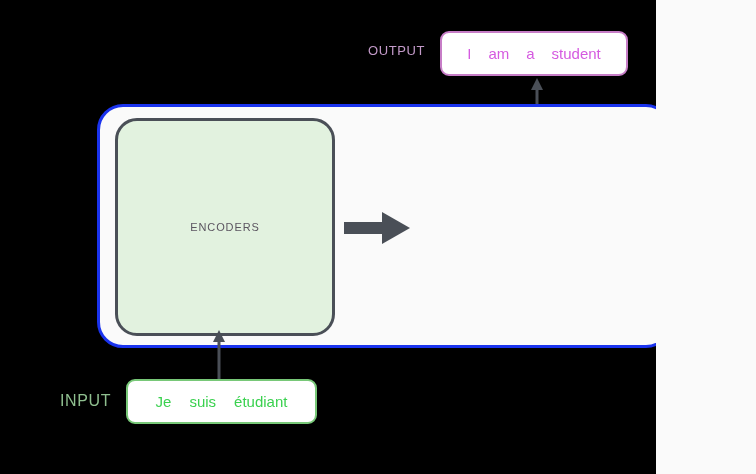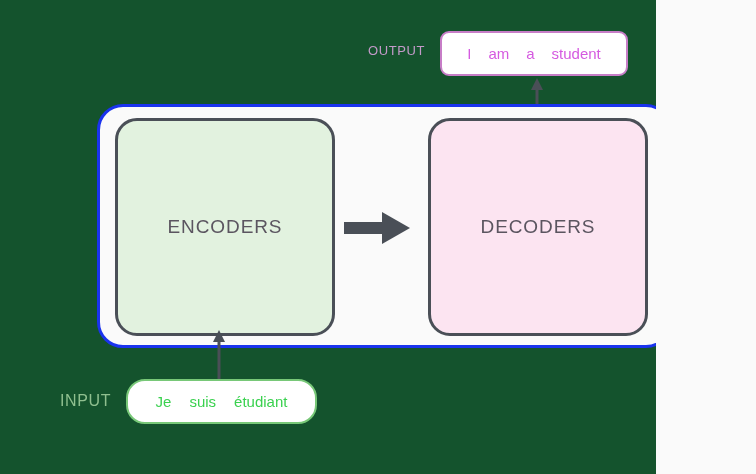--- a/index.html
+++ b/index.html
@@ -7,21 +7,21 @@
     padding: 0;
     background: #fafafa;
   }
   body {
     font-family: "Liberation Sans", sans-serif;
   }
   #canvas {
     position: relative;
     width: 656px;
     height: 474px;
-    background: #14532d;
+    background: #000000;
     overflow: hidden;
   }
 
   
   #output-label {
     position: absolute;
     left: 368px;
     top: 43px;
     width: 66px;
     text-align: left;
@@ -68,21 +68,21 @@
     white-space: nowrap;
   }
   #input-box {
     position: absolute;
     left: 126px;
     top: 379px;
     width: 191px;
     height: 45px;
     box-sizing: border-box;
     border: 2px solid #78c878;
-    border-radius: 19px;
+    border-radius: 9px;
     background: #ffffff;
     display: flex;
     align-items: center;
     justify-content: center;
   }
   #input-tokens {
     display: flex;
     align-items: baseline;
     gap: 18px;
     font-size: 15px;
@@ -121,21 +121,21 @@
     background: #e2f2df;
   }
   #decoders-box {
     left: 428px;
     top: 118px;
     width: 220px;
     height: 218px;
     background: #fce4f1;
   }
   .stack-label {
-    font-size: 19px;
+    font-size: 11px;
     letter-spacing: 0.9px;
     color: #5b5560;
     font-weight: 400;
   }
 
   
   .arrow-svg {
     position: absolute;
     overflow: visible;
   }
@@ -163,23 +163,20 @@
     <line x1="8" y1="28" x2="8" y2="9" stroke="#4a4f57" stroke-width="3"></line>
     <polygon points="8,0 14,12 2,12" fill="#4a4f57"></polygon>
   </svg>
 
   <div id="model-wrapper"></div>
 
   <div id="encoders-box" class="stack-box">
     <span class="stack-label">ENCODERS</span>
   </div>
 
-  <div id="decoders-box" class="stack-box">
-    <span class="stack-label">DECODERS</span>
-  </div>
 
   <svg id="enc-dec-arrow" class="arrow-svg" width="66" height="40">
     <rect x="0" y="14" width="42" height="12" fill="#4a4f57"></rect>
     <polygon points="66,20 38,4 38,36" fill="#4a4f57"></polygon>
   </svg>
 
   <svg id="input-arrow" class="arrow-svg" width="16" height="50">
     <line x1="8" y1="50" x2="8" y2="9" stroke="#4a4f57" stroke-width="3"></line>
     <polygon points="8,0 14,12 2,12" fill="#4a4f57"></polygon>
   </svg>

